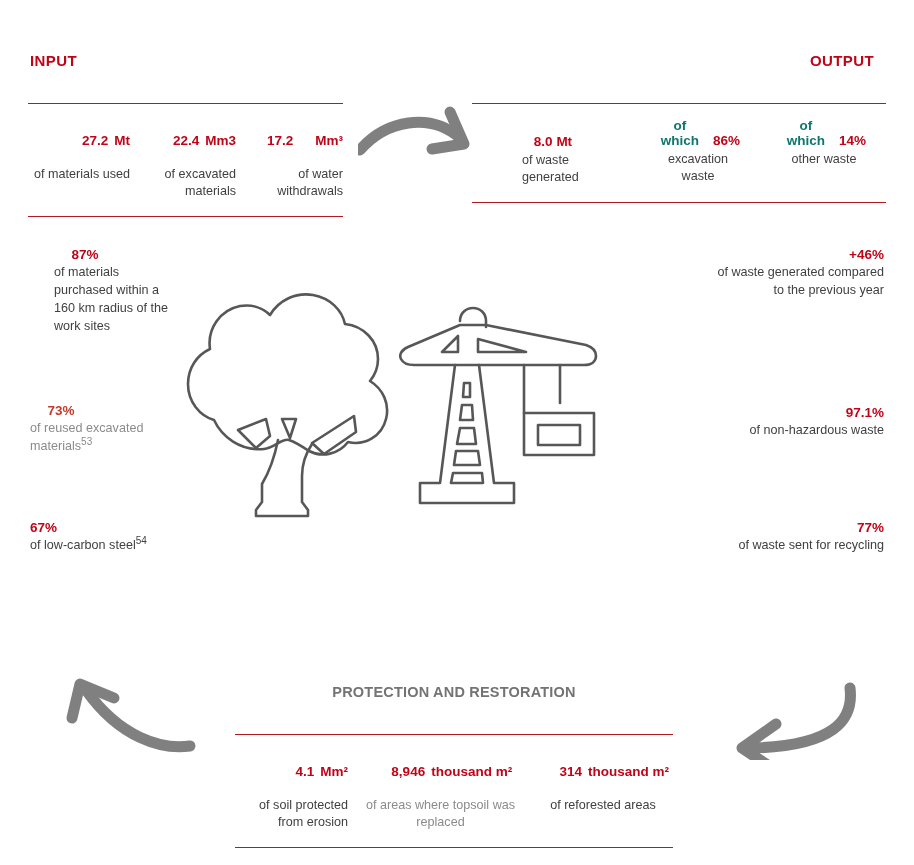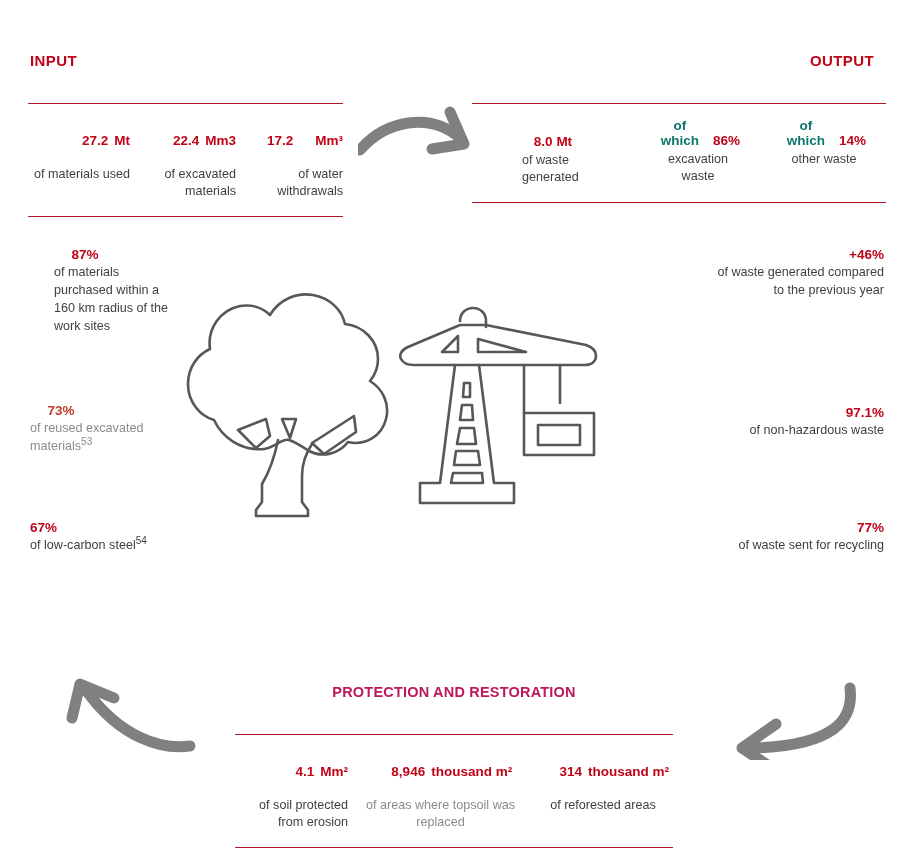--- a/index.html
+++ b/index.html
@@ -93,21 +93,21 @@
     color: #3f3f3f;
   }
   .kpi.muted .kpi-desc { color: #8b8b8b; }
   .kpi.muted .kpi-val { color: #c23c2c; }
   sup { font-size: 10px; vertical-align: super; line-height: 0; }
 
   
   .pr-title {
     font-size: 14.5px;
     font-weight: bold;
-    color: #be185d;
+    color: #737373;
     text-align: center;
     letter-spacing: 0.2px;
   }
 
   
   .art { pointer-events: none; }
 </style>
 </head>
 <body>
 

